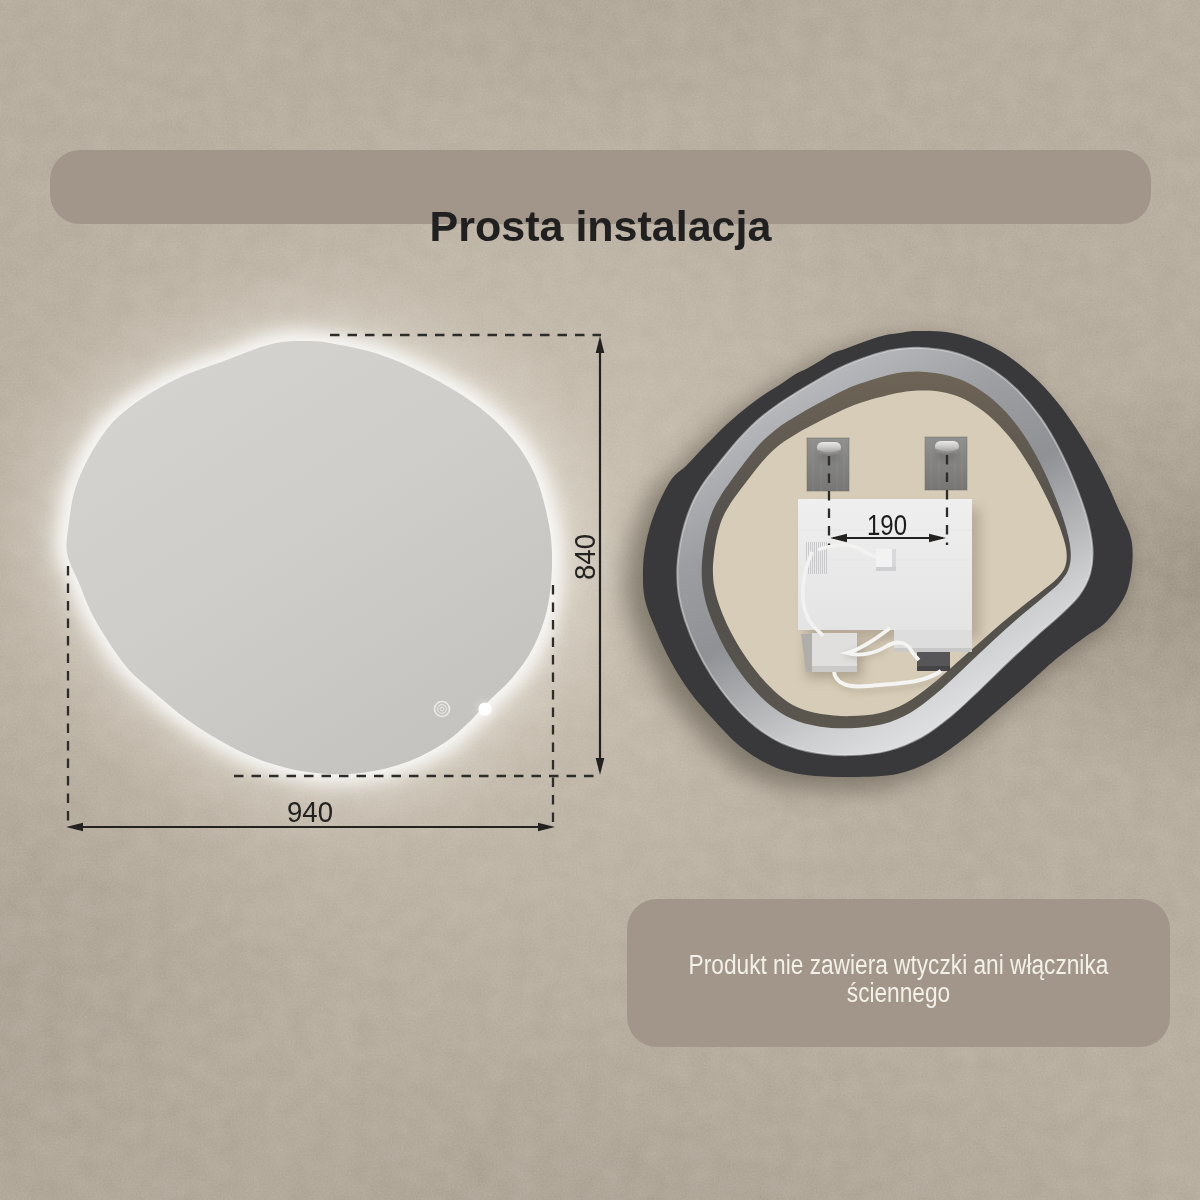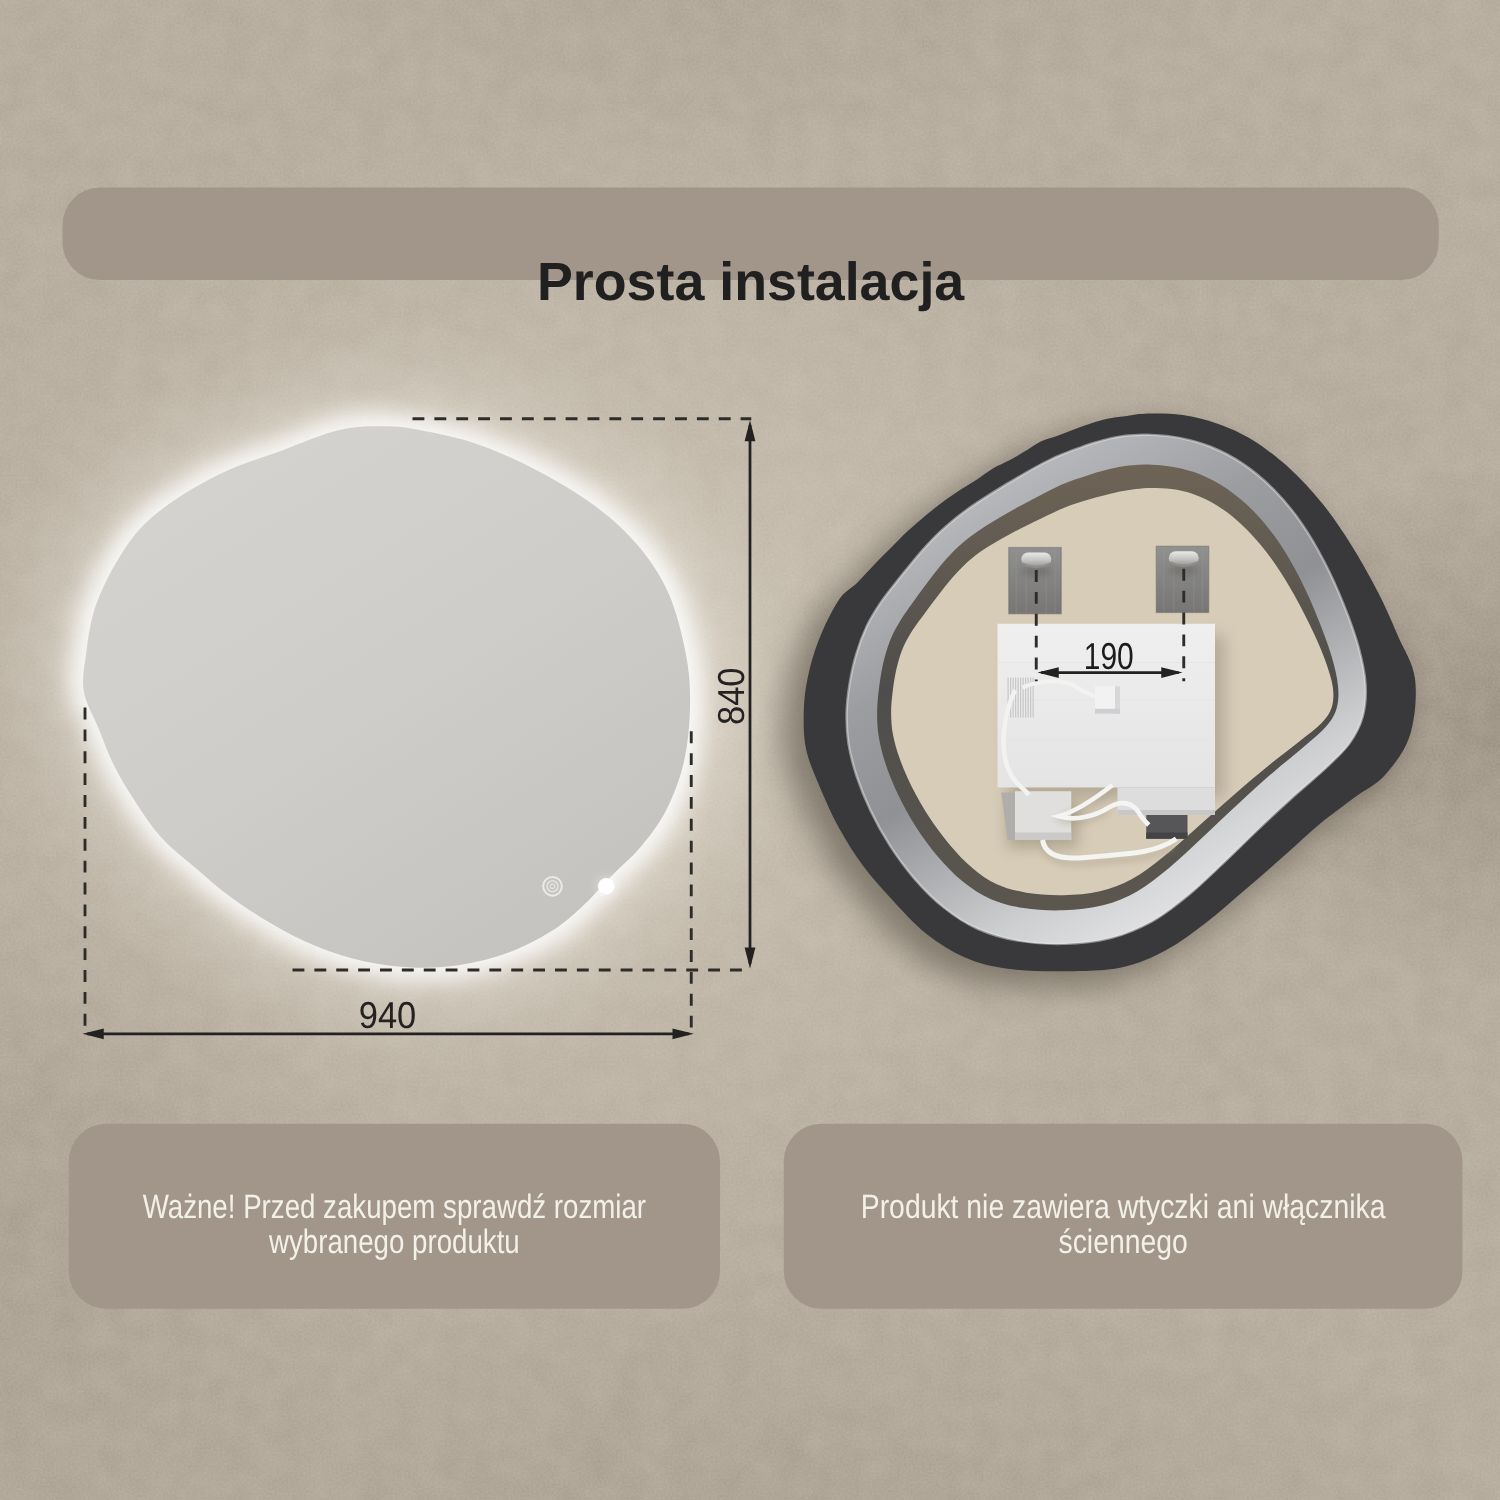--- a/index.html
+++ b/index.html
@@ -232,21 +232,18 @@
 <path d="M 830 538 L 847.0 533.7 L 847.0 542.3 Z" fill="#232220"></path>
 <path d="M 946 538 L 929.0 533.7 L 929.0 542.3 Z" fill="#232220"></path>
 
 <text x="887" y="535" font-size="30" fill="#1d1c1b" text-anchor="middle" textLength="40" lengthAdjust="spacingAndGlyphs">190</text>
 </svg>
 
 <div class="pill" style="left:50px;top:150px;width:1101px;height:74px;">
   <div class="txt" style="top:15px;font-size:43px;font-weight:bold;color:#202020;margin-top:37px;">Prosta instalacja</div>
 </div>
 
-<div class="pill" style="left:55px;top:899px;width:521px;height:148px;">
-  <div class="txt" style="top:52px;font-size:27px;line-height:28px;color:#f3f0e8;transform:scaleX(0.82);transform-origin:50% 0;">Ważne! Przed zakupem sprawdź rozmiar<br>wybranego produktu</div>
-</div>
 
 <div class="pill" style="left:627px;top:899px;width:543px;height:148px;">
   <div class="txt" style="top:52px;font-size:27px;line-height:28px;color:#f3f0e8;transform:scaleX(0.84);transform-origin:50% 0;">Produkt nie zawiera wtyczki ani włącznika<br>ściennego</div>
 </div>
 
 </div>
 
 </body></html>

